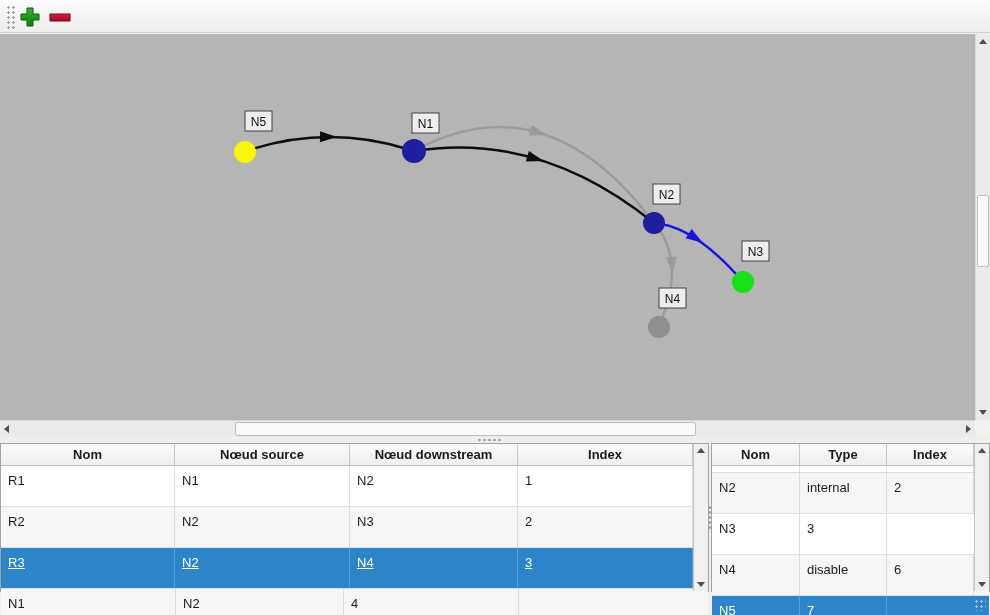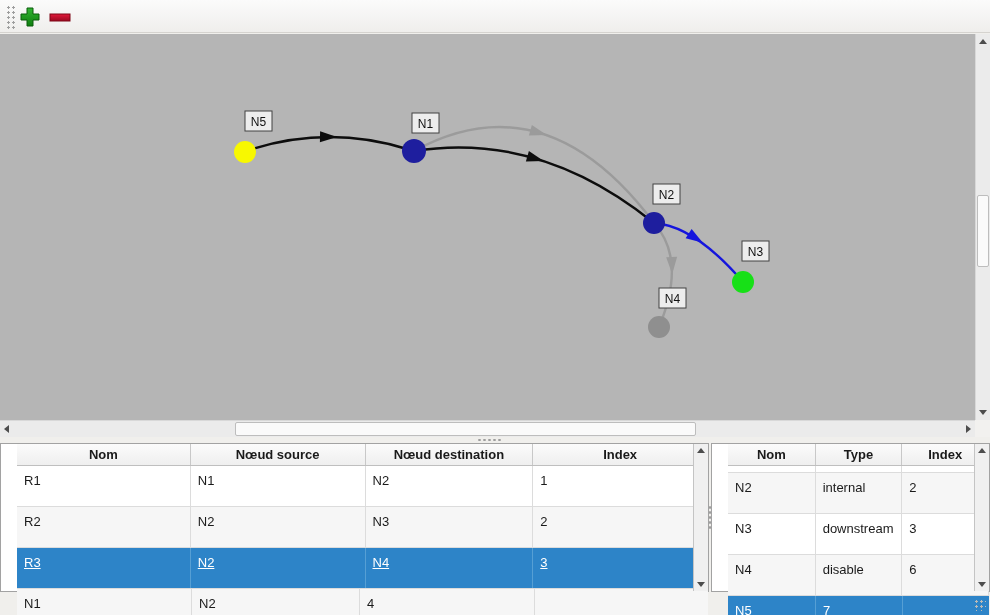--- a/index.html
+++ b/index.html
@@ -38,21 +38,21 @@
 
   
   .split-h { position:absolute; left:0; top:437px; width:990px; height:6px; }
   .split-h .dots { position:absolute; left:477px; top:1px; width:26px; height:4px;
                    background-image:radial-gradient(circle,#9d9d9d 1px,transparent 1.4px); background-size:5px 4px; }
   .split-v { position:absolute; left:708px; top:443px; width:3px; height:149px; }
   .split-v .dots { position:absolute; left:0; top:62px; width:4px; height:26px;
                    background-image:radial-gradient(circle,#9d9d9d 1px,transparent 1.4px); background-size:4px 5px; }
 
   
-  .tbl { position:absolute; top:443px; height:149px; background:#fff; border:1px solid #a2a2a2;padding-left:16px; }
+  .tbl { position:absolute; top:443px; height:149px; background:#fff; border:1px solid #a2a2a2; }
   .tbl.left { left:0; width:709px; }
   .tbl.right { left:711px; width:279px; }
   .tbl-head { display:flex; height:22px; background:linear-gradient(#fbfbfb,#efefef); border-bottom:1px solid #bfbfbf; }
   .hcell { font-weight:bold; text-align:center; line-height:21px; border-right:1px solid #c8c8c8; overflow:hidden; white-space:nowrap; }
   .trow { display:flex; height:41px; border-bottom:1px solid #dcdcdc; background:#fff; }
   .trow.alt { background:#f6f6f6; }
   .trow.sliver { height:7px; }
   .trow.sliver2 { height:6px; border-bottom:none; }
   .cell { line-height:29px; padding-left:7px; border-right:1px solid #dcdcdc; overflow:hidden; white-space:nowrap; }
   .trow.selected { background:#2d84c8; color:#fff;text-decoration:underline; }
@@ -151,21 +151,21 @@
     <div class="dots"></div>
   </div>
 <div class="split-v">
     <div class="dots"></div>
   </div>
 
 <div class="tbl left">
   <div class="tbl-head">
     <div class="hcell lc0">Nom</div>
     <div class="hcell lc1">Nœud source</div>
-    <div class="hcell lc2">Nœud destination</div>
+    <div class="hcell lc2">Nœud downstream</div>
     <div class="hcell lc3">Index</div>
   </div>
   <div class="trow">
     <div class="cell lc0">R1</div>
     <div class="cell lc1">N1</div>
     <div class="cell lc2">N2</div>
     <div class="cell lc3">1</div>
   </div>
   <div class="trow alt">
     <div class="cell lc0">R2</div>
@@ -211,21 +211,20 @@
     <div class="cell rc1"></div>
     <div class="cell rc2"></div>
   </div>
   <div class="trow alt">
     <div class="cell rc0">N2</div>
     <div class="cell rc1">internal</div>
     <div class="cell rc2">2</div>
   </div>
   <div class="trow">
     <div class="cell rc0">N3</div>
-    <div class="cell rc1">downstream</div>
     <div class="cell rc2">3</div>
   </div>
   <div class="trow alt">
     <div class="cell rc0">N4</div>
     <div class="cell rc1">disable</div>
     <div class="cell rc2">6</div>
   </div>
   <div class="trow selected">
     <div class="cell rc0">N5</div>
     <div class="cell rc2">7</div>

